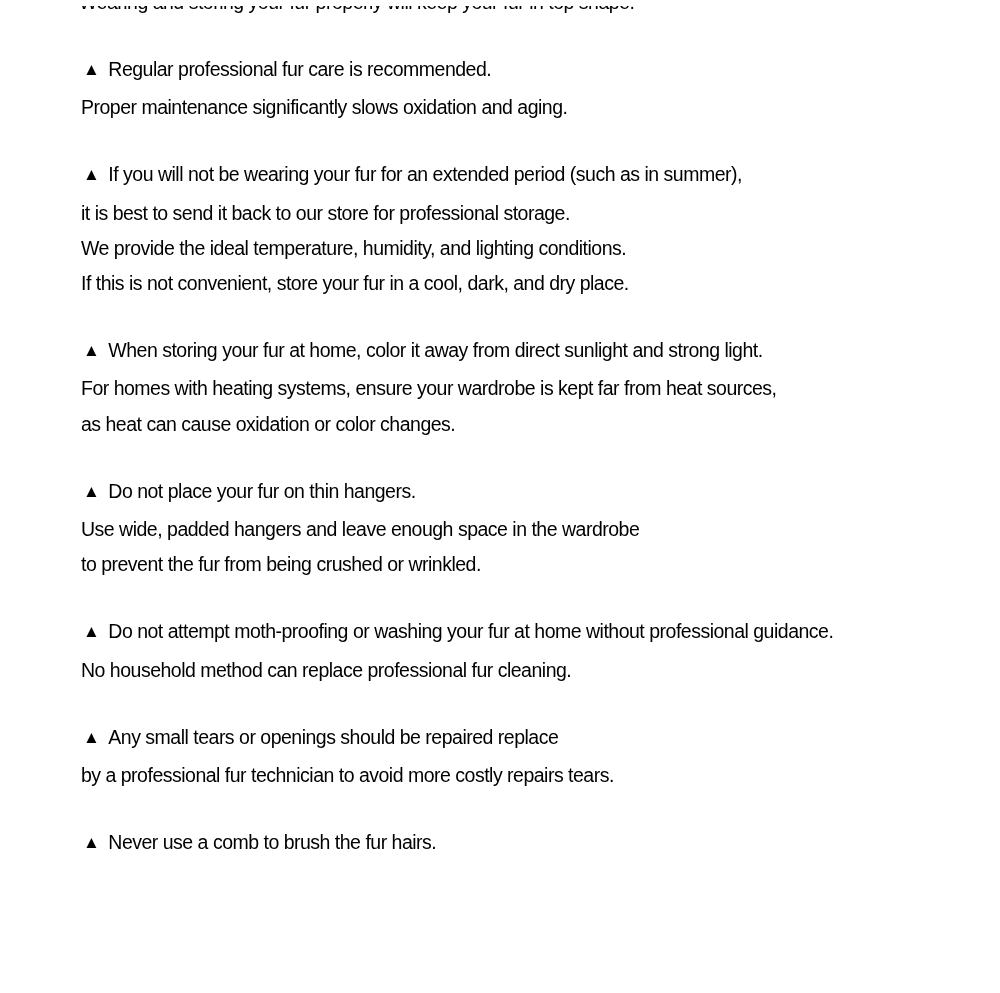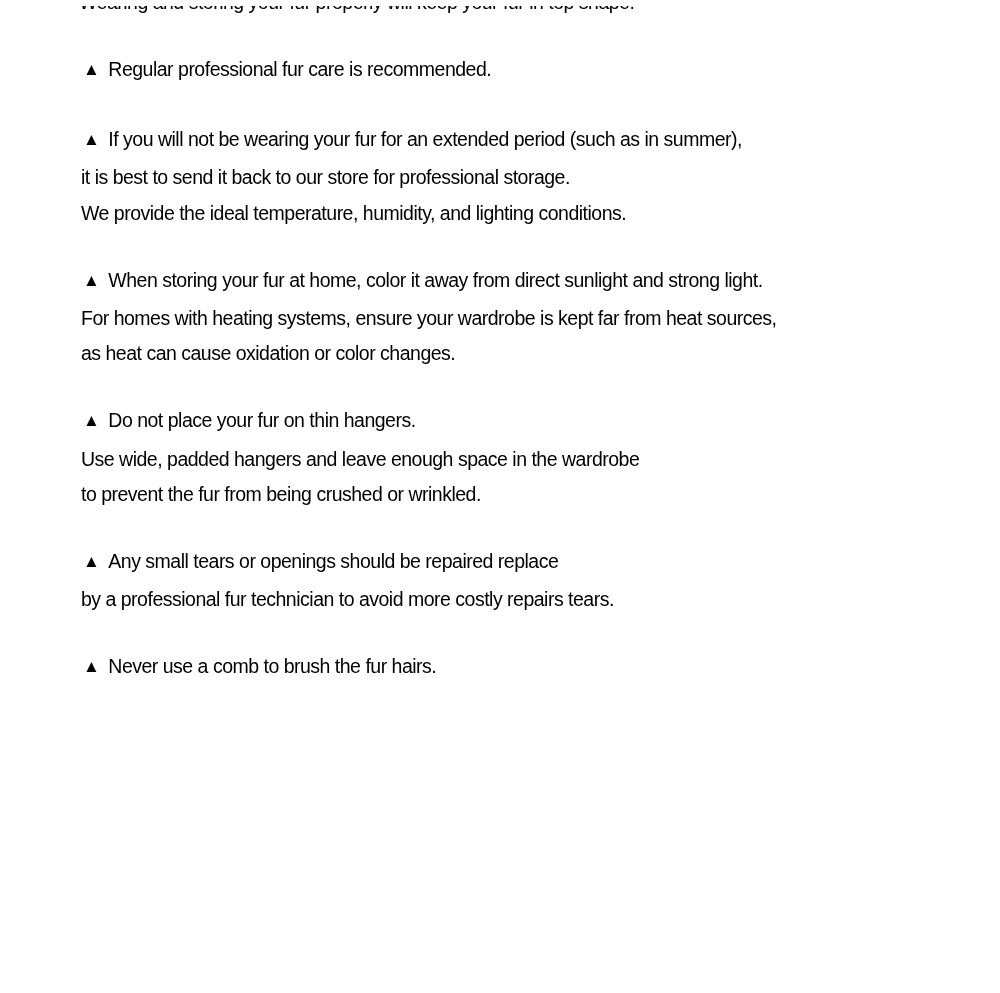--- a/index.html
+++ b/index.html
@@ -56,41 +56,47 @@
 <body>
 
 <div class="page">
 
   <div class="clipped-line">Wearing and storing your fur properly will keep your fur in top shape.</div>
 
   <main class="content">
 
     <section class="para">
       <p class="line"><span class="bullet">▲</span><span>Regular professional fur care is recommended.</span></p>
+      <p class="line">Proper maintenance significantly slows oxidation and aging.</p>
     </section>
 
     <section class="para">
       <p class="line"><span class="bullet">▲</span><span>If you will not be wearing your fur for an extended period (such as in summer),</span></p>
       <p class="line">it is best to send it back to our store for professional storage.</p>
       <p class="line">We provide the ideal temperature, humidity, and lighting conditions.</p>
+      <p class="line">If this is not convenient, store your fur in a cool, dark, and dry place.</p>
     </section>
 
     <section class="para">
       <p class="line"><span class="bullet">▲</span><span>When storing your fur at home, color it away from direct sunlight and strong light.</span></p>
       <p class="line">For homes with heating systems, ensure your wardrobe is kept far from heat sources,</p>
       <p class="line">as heat can cause oxidation or color changes.</p>
     </section>
 
 
     <section class="para">
       <p class="line"><span class="bullet">▲</span><span>Do not place your fur on thin hangers.</span></p>
       <p class="line">Use wide, padded hangers and leave enough space in the wardrobe</p>
       <p class="line">to prevent the fur from being crushed or wrinkled.</p>
     </section>
 
+    <section class="para">
+      <p class="line"><span class="bullet">▲</span><span>Do not attempt moth-proofing or washing your fur at home without professional guidance.</span></p>
+      <p class="line">No household method can replace professional fur cleaning.</p>
+    </section>
 
     <section class="para">
       <p class="line"><span class="bullet">▲</span><span>Any small tears or openings should be repaired replace</span></p>
       <p class="line">by a professional fur technician to avoid more costly repairs tears.</p>
     </section>
 
     <section class="para">
       <p class="line"><span class="bullet">▲</span><span>Never use a comb to brush the fur hairs.</span></p>
     </section>
 

